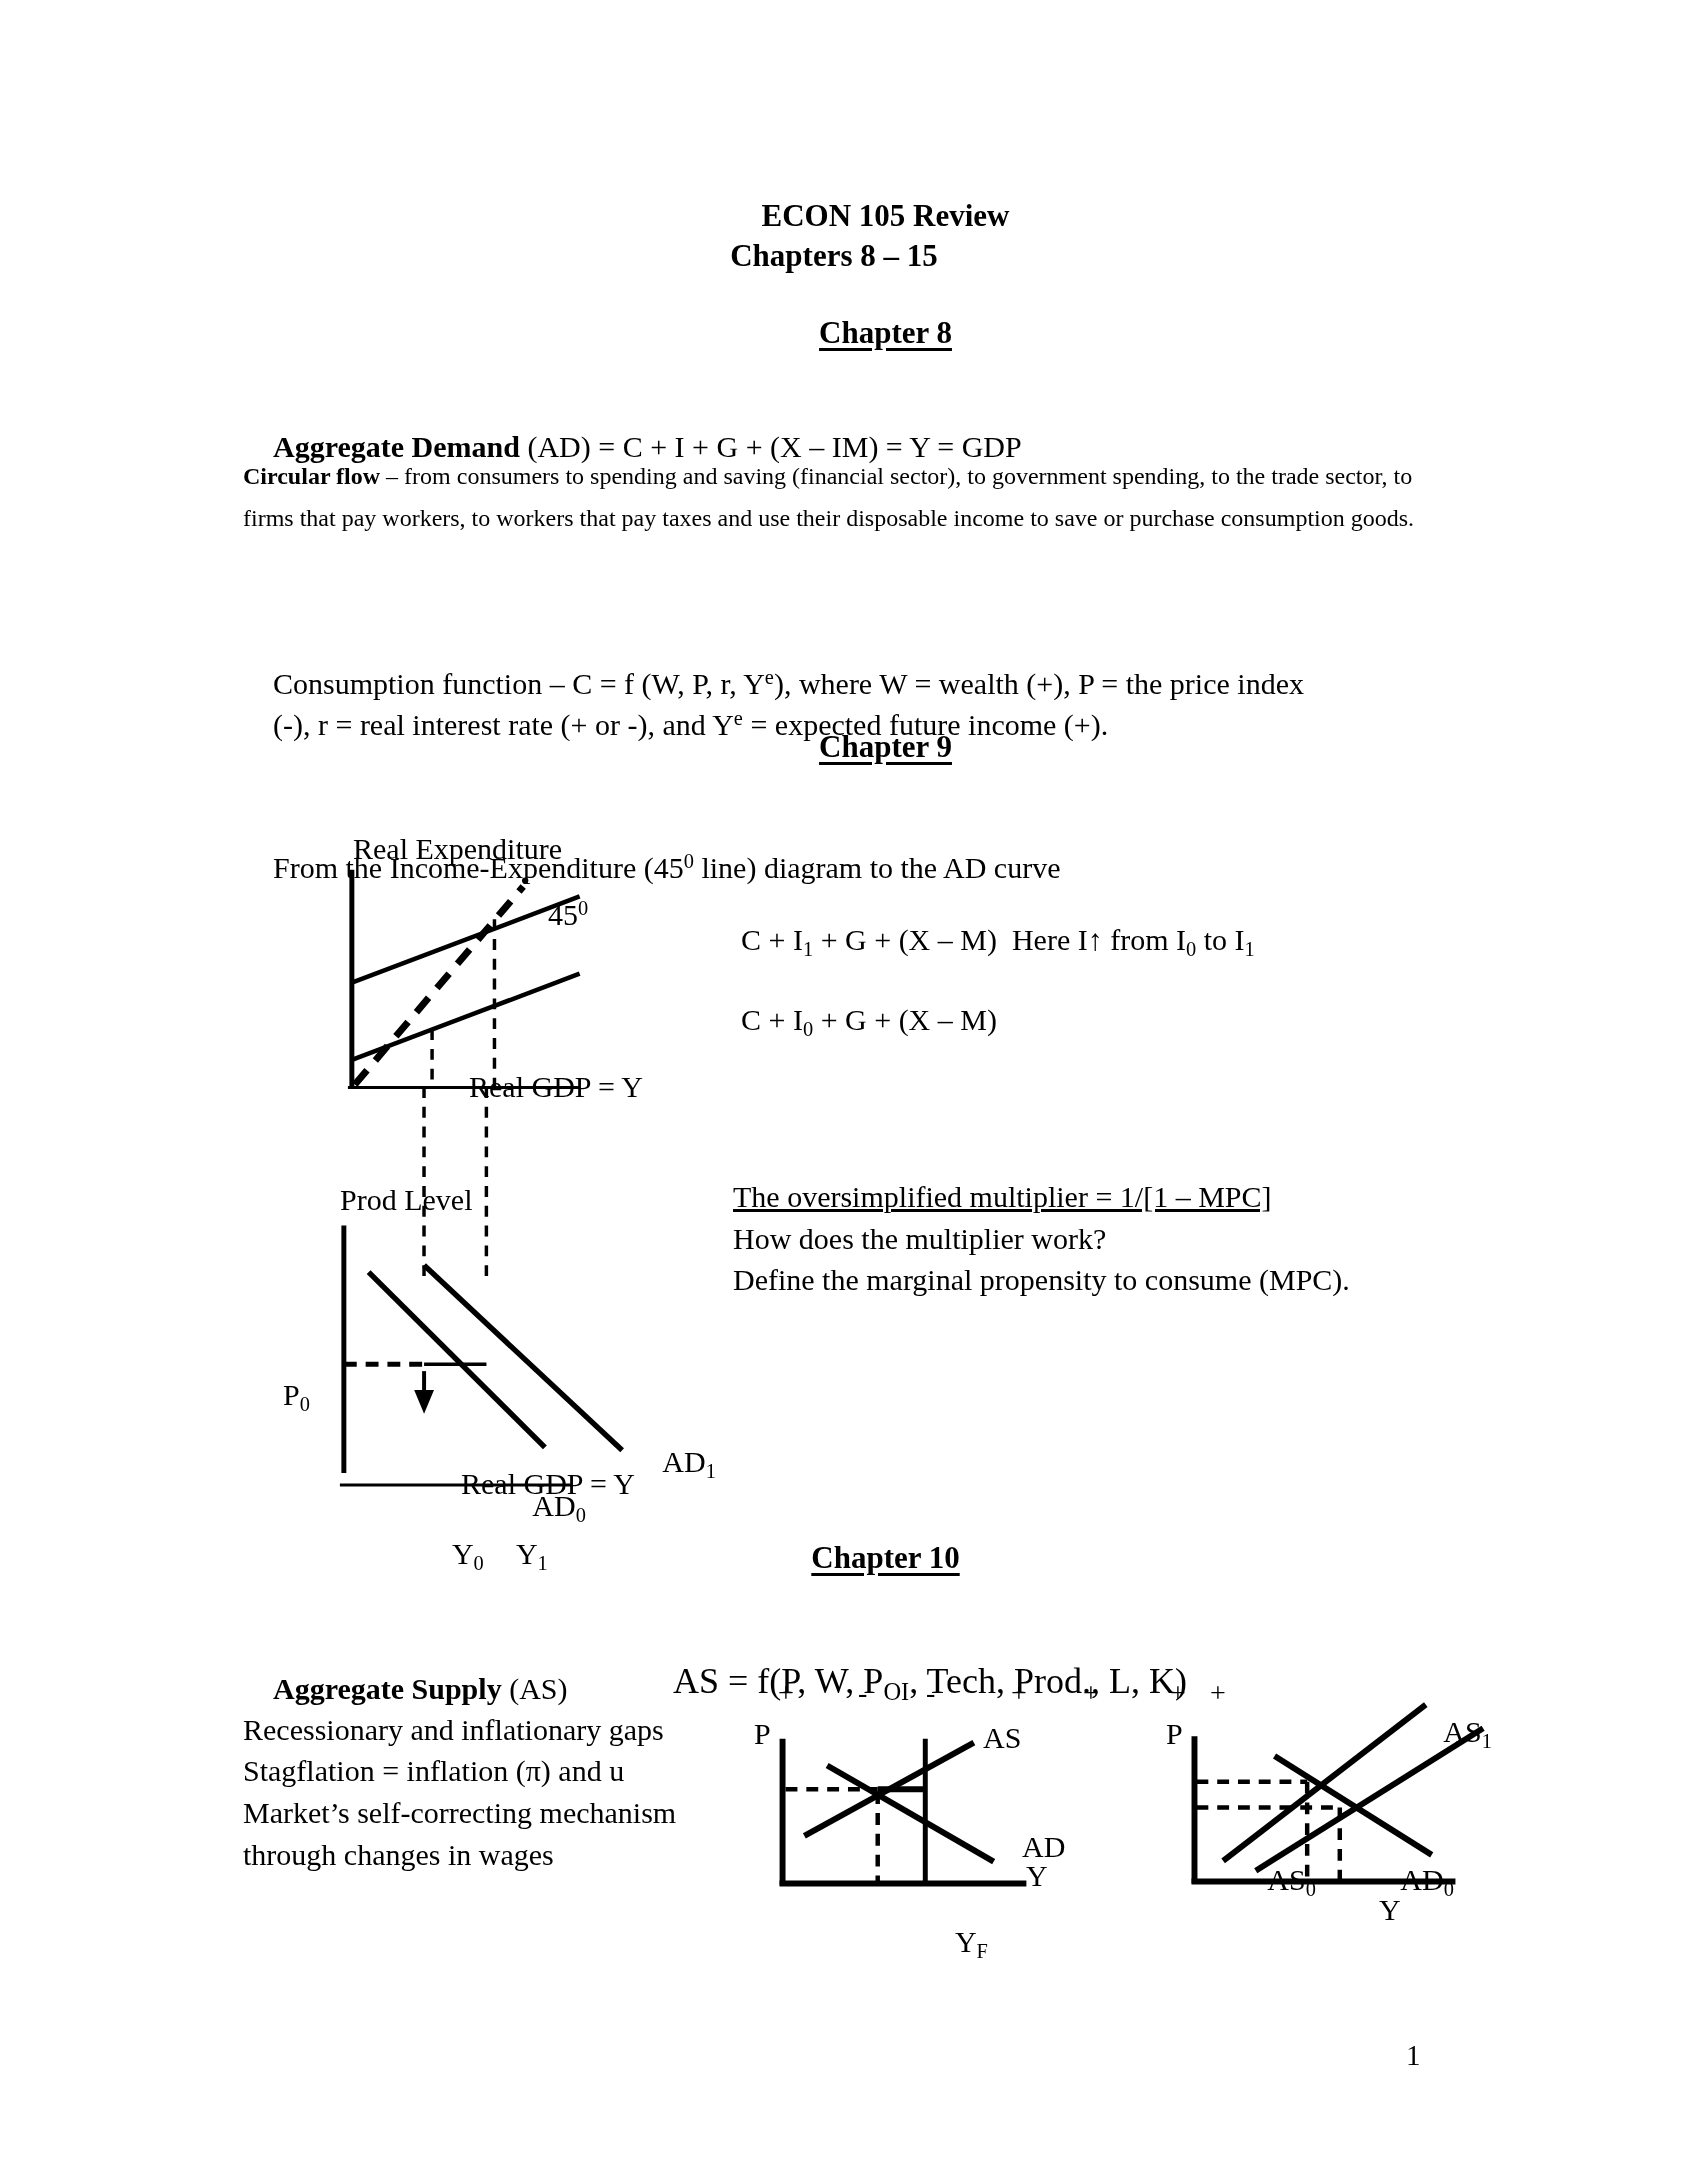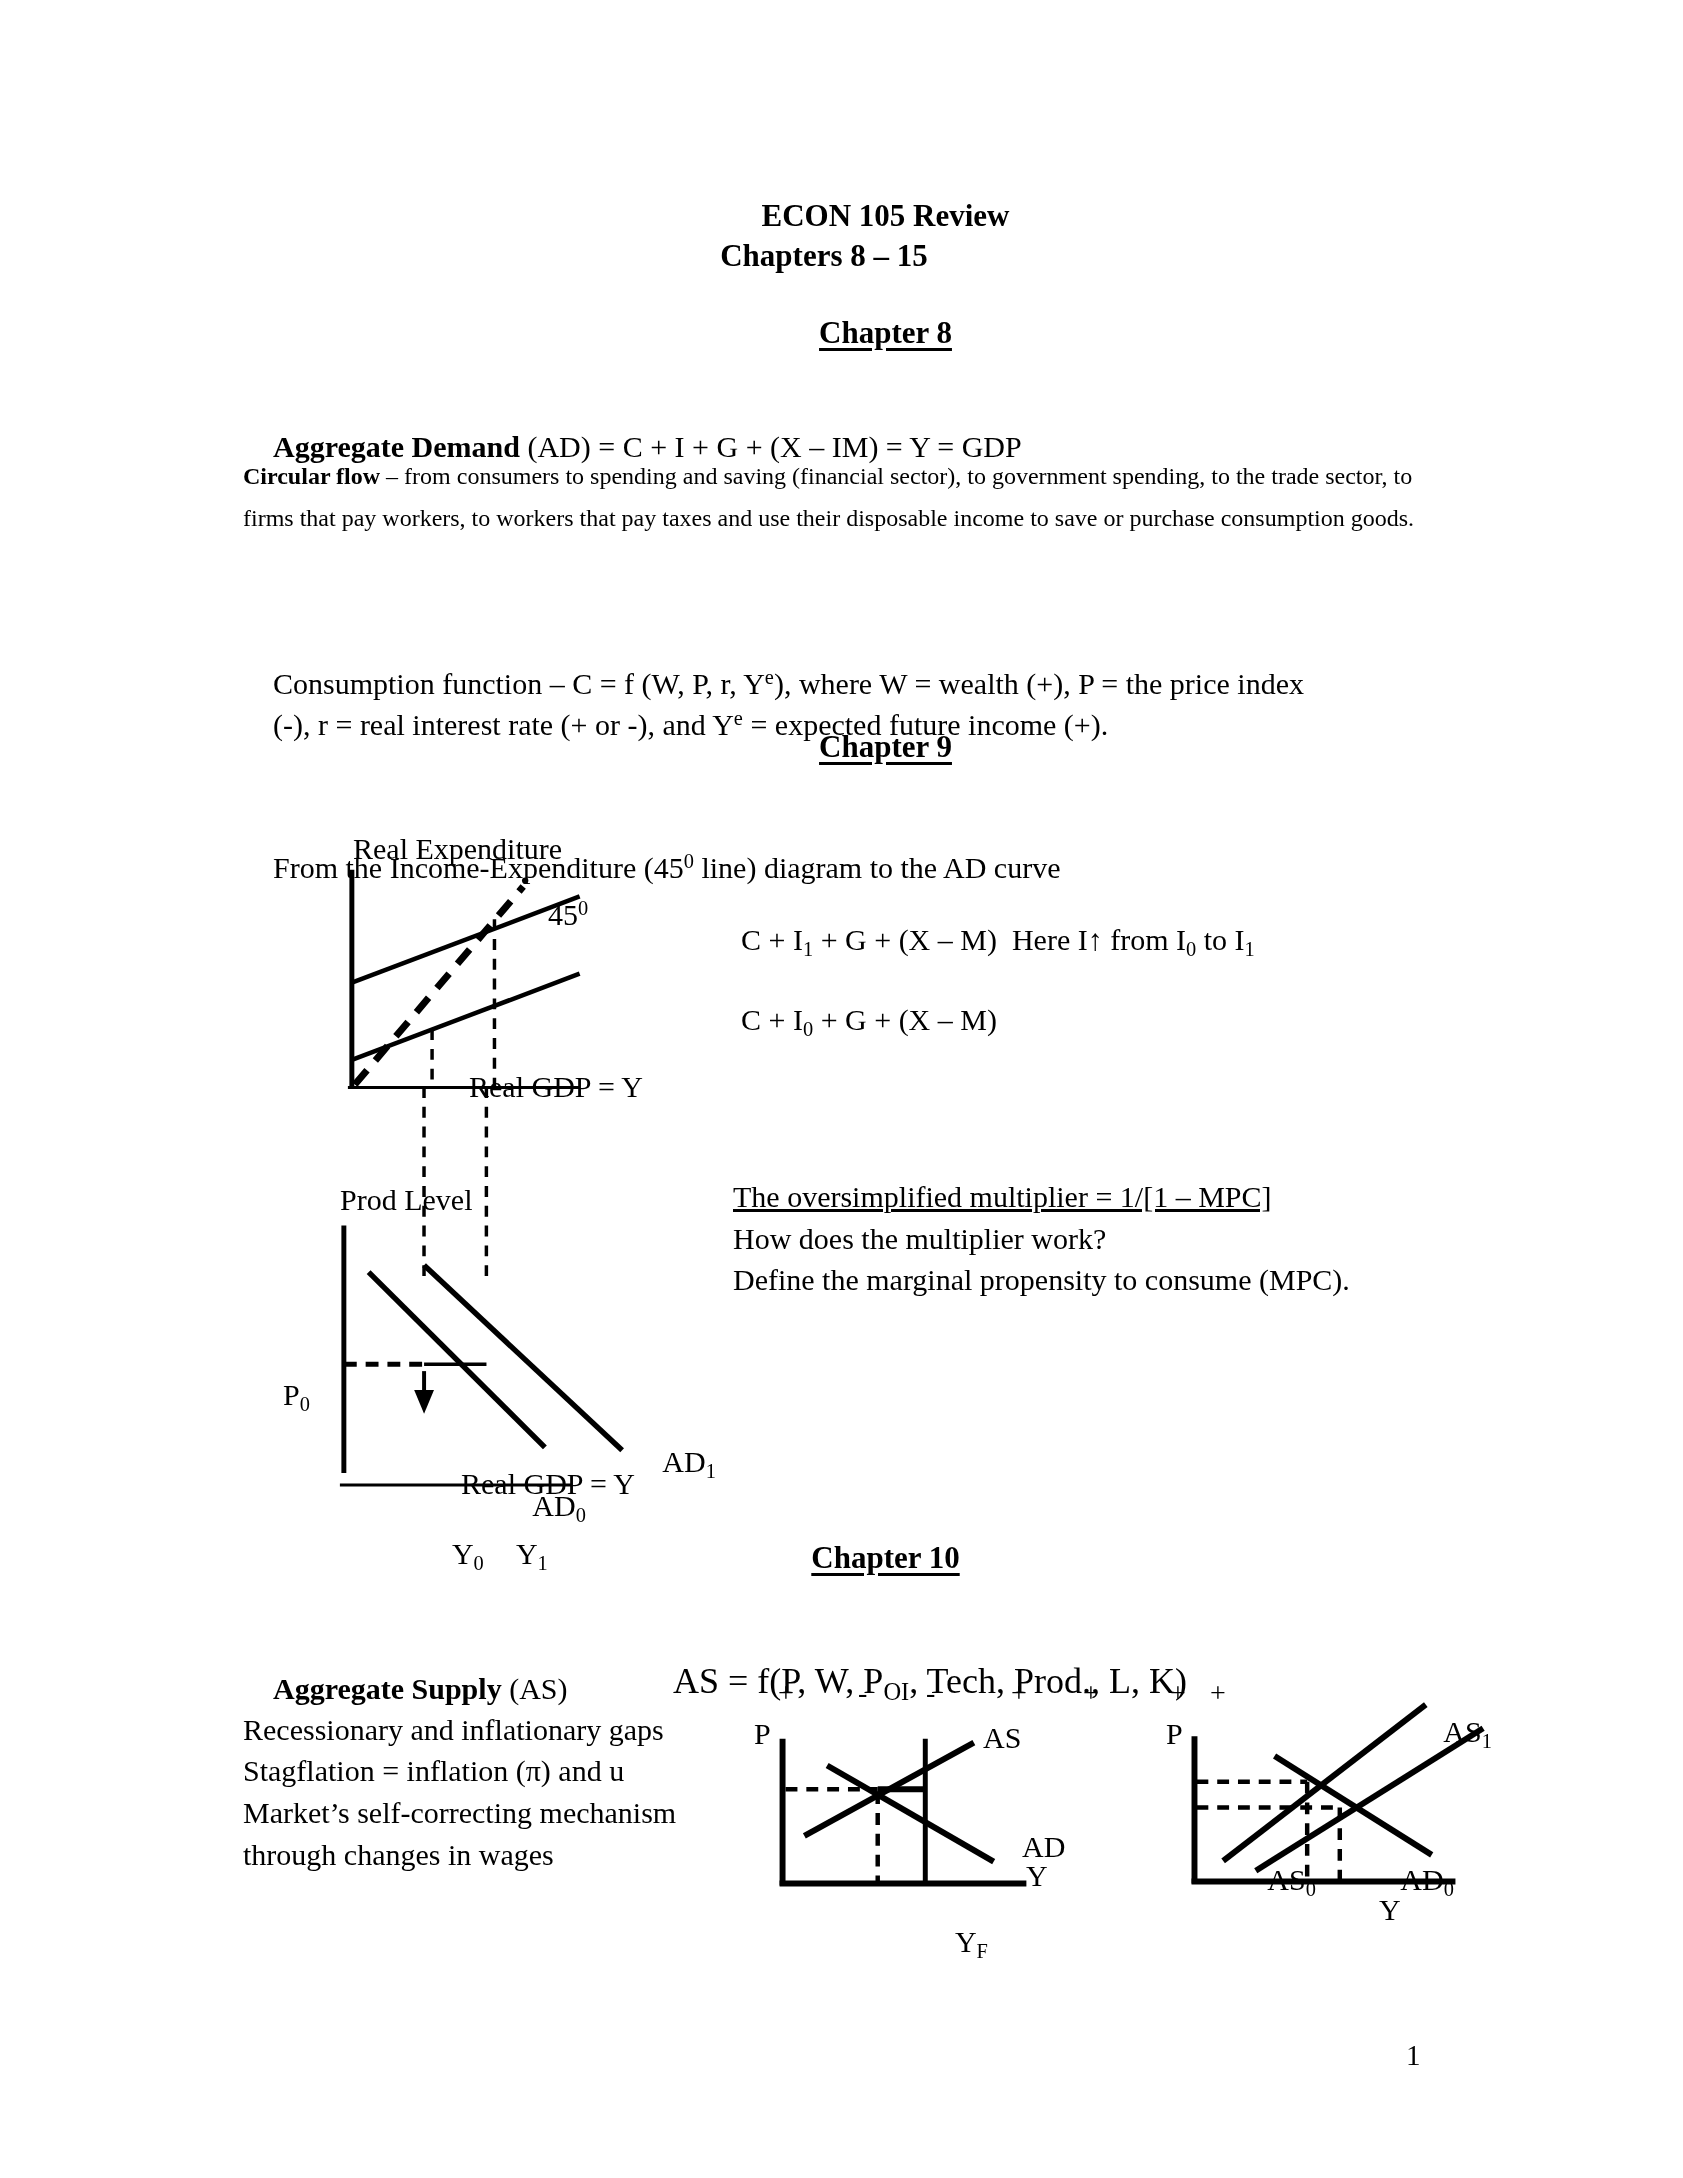--- a/index.html
+++ b/index.html
@@ -65,21 +65,21 @@
     position: absolute;
     font-size: 29px;
   }
 </style>
 </head>
 <body>
 
 <div id="page">
 
   <div class="abs ttl center" style="left:0;top:196px;width:1683px;">ECON 105 Review</div>
-  <div class="abs ttl center" style="left:0;top:236px;width:1560px;">Chapters 8 – 15</div>
+  <div class="abs ttl center" style="left:10px;top:236px;width:1560px;">Chapters 8 – 15</div>
 
   <div class="abs center" style="left:0;top:315px;width:1683px;">
     <span class="chap">Chapter 8</span>
   </div>
 
   <div class="abs t" style="left:243px;top:384px;width:1238px;">
     <span class="b">Aggregate Demand</span><span> (AD) = C + I + G + (X – IM) = Y = GDP</span>
   </div>
 
   <div class="abs para" style="left:243px;top:455px;width:1203px;white-space:normal;">

